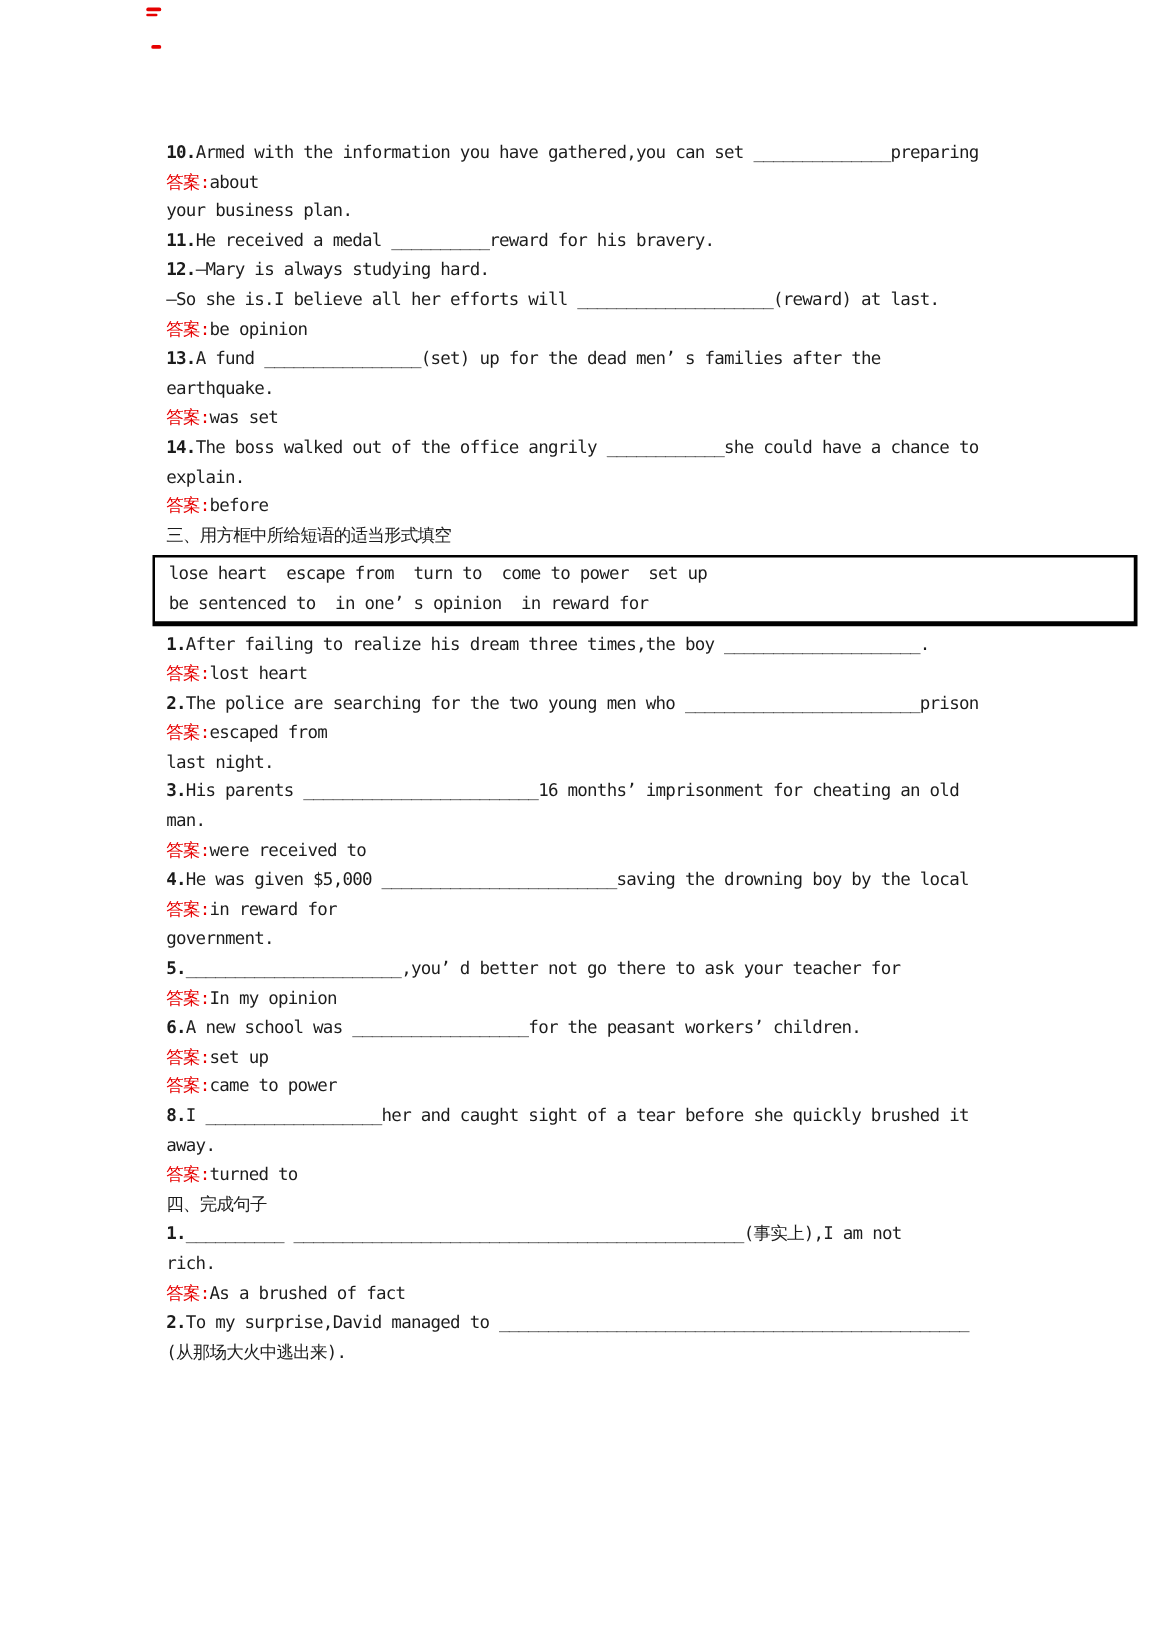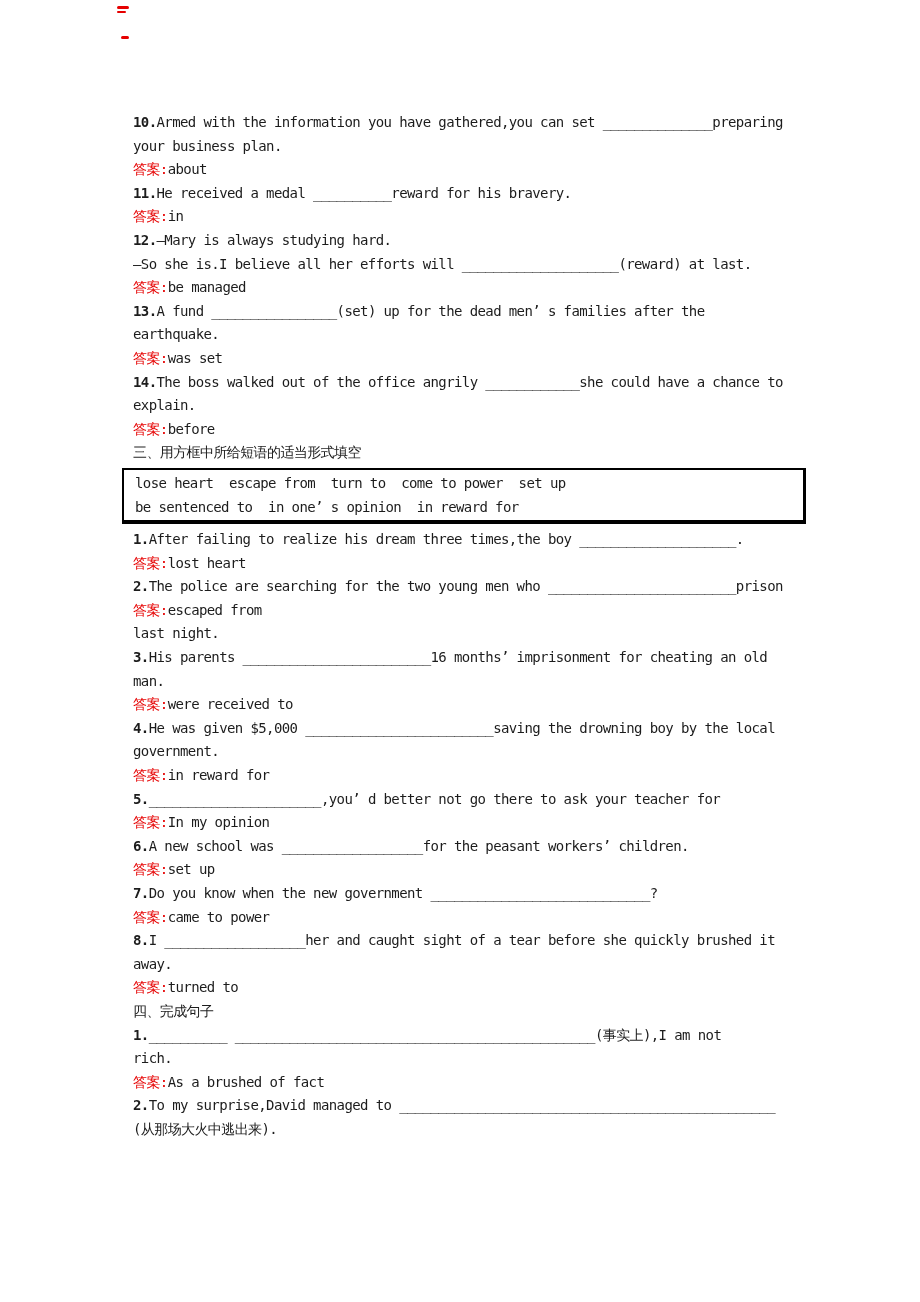--- a/index.html
+++ b/index.html
@@ -27,70 +27,68 @@
     white-space: pre;
   }
   .seg-b { font-weight: 700; }
   .seg-r { color: var(--red, #e60000); }
   .phrase-box {
     border: 2px solid var(--box, #000);
     border-right-width: 3px;
     border-bottom-width: 4px;
     margin: 3px 0 4px -11px;
     padding: 2px 11px 1px 11px;
-    width: 684px;
+    width: 788px;
   }
   .stray-mark { position: absolute; background: var(--red, #e60000); }
   #stray-1 { left: 117px; top: 6px;  width: 12px; height: 3px; border-radius: 2px; }
   #stray-2 { left: 117px; top: 11px; width: 9px;  height: 2px; border-radius: 2px; }
   #stray-3 { left: 121px; top: 36px; width: 8px;  height: 3px; border-radius: 2px; }
 </style>
 </head>
 <body style="background: rgb(255, 255, 255);">
 
 <div id="stray-1" class="stray-mark"></div>
 <div id="stray-2" class="stray-mark"></div>
 <div id="stray-3" class="stray-mark"></div>
 
 <div class="doc">
     <div class="line"><span class="seg seg-b">10.</span><span class="seg seg-n">Armed with the information you have gathered,you can set ______________preparing</span></div>
+    <div class="line"><span class="seg seg-r">答案:</span><span class="seg seg-n">about</span></div>
     <div class="line"><span class="seg seg-n">your business plan.</span></div>
-    <div class="line"><span class="seg seg-r">答案:</span><span class="seg seg-n">about</span></div>
     <div class="line"><span class="seg seg-b">11.</span><span class="seg seg-n">He received a medal __________reward for his bravery.</span></div>
-    <div class="line"><span class="seg seg-r">答案:</span><span class="seg seg-n">in</span></div>
     <div class="line"><span class="seg seg-b">12.</span><span class="seg seg-n">—Mary is always studying hard.</span></div>
     <div class="line"><span class="seg seg-n">—So she is.I believe all her efforts will ____________________(reward) at last.</span></div>
-    <div class="line"><span class="seg seg-r">答案:</span><span class="seg seg-n">be managed</span></div>
+    <div class="line"><span class="seg seg-r">答案:</span><span class="seg seg-n">be opinion</span></div>
     <div class="line"><span class="seg seg-b">13.</span><span class="seg seg-n">A fund ________________(set) up for the dead men’ s families after the</span></div>
     <div class="line"><span class="seg seg-n">earthquake.</span></div>
     <div class="line"><span class="seg seg-r">答案:</span><span class="seg seg-n">was set</span></div>
     <div class="line"><span class="seg seg-b">14.</span><span class="seg seg-n">The boss walked out of the office angrily ____________she could have a chance to</span></div>
     <div class="line"><span class="seg seg-n">explain.</span></div>
     <div class="line"><span class="seg seg-r">答案:</span><span class="seg seg-n">before</span></div>
     <div class="line"><span class="seg seg-n">三、用方框中所给短语的适当形式填空</span></div>
     <div class="phrase-box">
       <div class="line">lose heart  escape from  turn to  come to power  set up</div>
       <div class="line">be sentenced to  in one’ s opinion  in reward for</div>
     </div>
     <div class="line"><span class="seg seg-b">1.</span><span class="seg seg-n">After failing to realize his dream three times,the boy ____________________.</span></div>
     <div class="line"><span class="seg seg-r">答案:</span><span class="seg seg-n">lost heart</span></div>
     <div class="line"><span class="seg seg-b">2.</span><span class="seg seg-n">The police are searching for the two young men who ________________________prison</span></div>
     <div class="line"><span class="seg seg-r">答案:</span><span class="seg seg-n">escaped from</span></div>
     <div class="line"><span class="seg seg-n">last night.</span></div>
     <div class="line"><span class="seg seg-b">3.</span><span class="seg seg-n">His parents ________________________16 months’ imprisonment for cheating an old</span></div>
     <div class="line"><span class="seg seg-n">man.</span></div>
     <div class="line"><span class="seg seg-r">答案:</span><span class="seg seg-n">were received to</span></div>
     <div class="line"><span class="seg seg-b">4.</span><span class="seg seg-n">He was given $5,000 ________________________saving the drowning boy by the local</span></div>
+    <div class="line"><span class="seg seg-r">答案:</span><span class="seg seg-n">in reward for</span></div>
     <div class="line"><span class="seg seg-n">government.</span></div>
-    <div class="line"><span class="seg seg-r">答案:</span><span class="seg seg-n">in reward for</span></div>
     <div class="line"><span class="seg seg-b">5.</span><span class="seg seg-n">______________________,you’ d better not go there to ask your teacher for</span></div>
     <div class="line"><span class="seg seg-r">答案:</span><span class="seg seg-n">In my opinion</span></div>
     <div class="line"><span class="seg seg-b">6.</span><span class="seg seg-n">A new school was __________________for the peasant workers’ children.</span></div>
     <div class="line"><span class="seg seg-r">答案:</span><span class="seg seg-n">set up</span></div>
-    <div class="line"><span class="seg seg-b">7.</span><span class="seg seg-n">Do you know when the new government ____________________________?</span></div>
     <div class="line"><span class="seg seg-r">答案:</span><span class="seg seg-n">came to power</span></div>
     <div class="line"><span class="seg seg-b">8.</span><span class="seg seg-n">I __________________her and caught sight of a tear before she quickly brushed it</span></div>
     <div class="line"><span class="seg seg-n">away.</span></div>
     <div class="line"><span class="seg seg-r">答案:</span><span class="seg seg-n">turned to</span></div>
     <div class="line"><span class="seg seg-n">四、完成句子</span></div>
     <div class="line"><span class="seg seg-b">1.</span><span class="seg seg-n">__________ ______________________________________________(事实上),I am not</span></div>
     <div class="line"><span class="seg seg-n">rich.</span></div>
     <div class="line"><span class="seg seg-r">答案:</span><span class="seg seg-n">As a brushed of fact</span></div>
     <div class="line"><span class="seg seg-b">2.</span><span class="seg seg-n">To my surprise,David managed to ________________________________________________</span></div>
     <div class="line"><span class="seg seg-n">(从那场大火中逃出来).</span></div>

